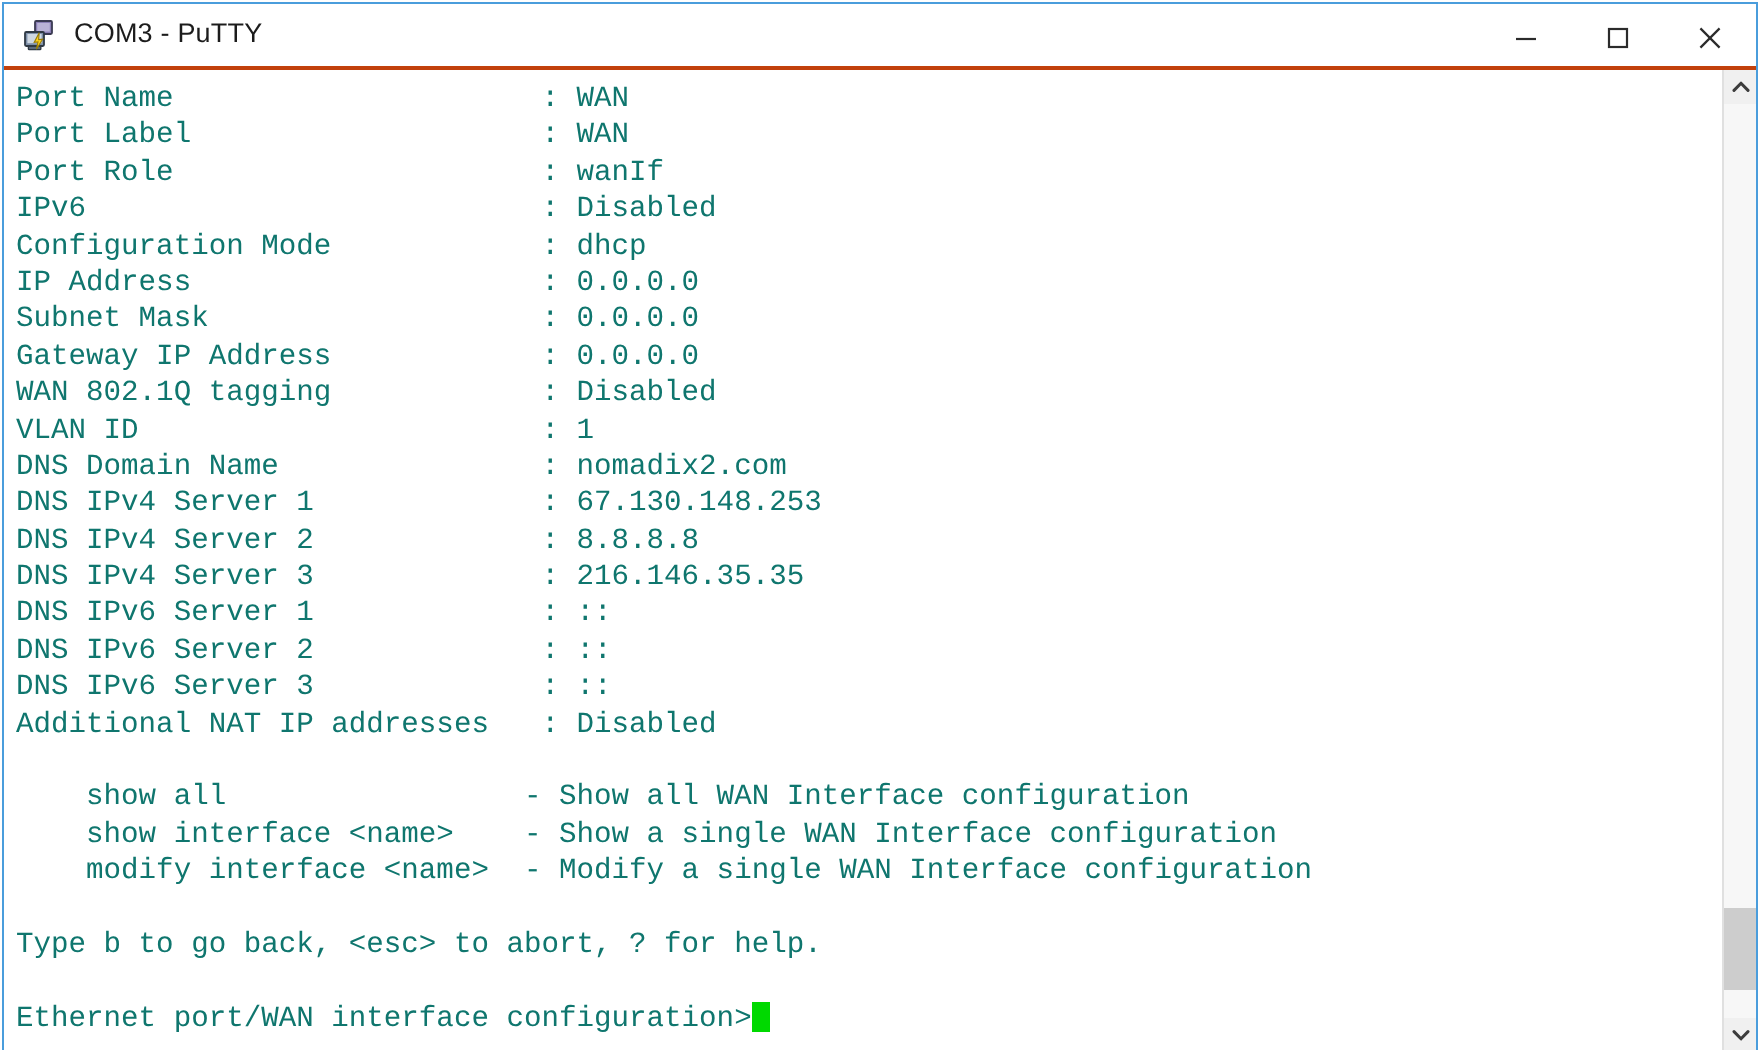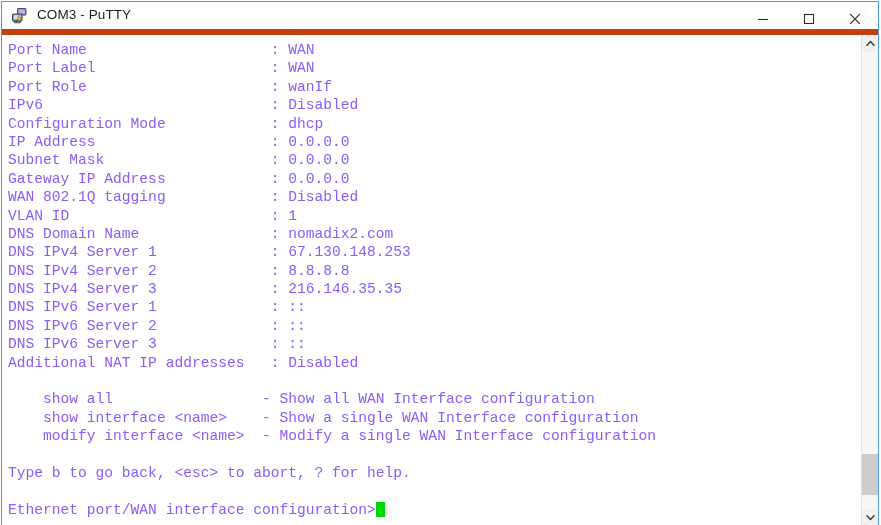--- a/index.html
+++ b/index.html
@@ -25,21 +25,21 @@
     background: #ffffff;
     border: 1px solid #4a9ddc;
     box-sizing: border-box;
   }
 
   
   .titlebar {
     position: relative;
     height: 33px;
     background: #ffffff;
-    border-bottom: 6px solid #c2410c;
+    border-bottom: 2px solid #c2410c;
     display: flex;
     align-items: center;
     box-sizing: border-box;
   }
   .title-icon {
     width: 18px; height: 18px;
     margin-left: 9px;
     margin-right: 8px;
     position: relative;
     flex: 0 0 auto;
@@ -83,21 +83,21 @@
     background: #ffffff;
     padding: 6px 0 0 6px;
     box-sizing: border-box;
     overflow: hidden;
   }
   pre.screen {
     margin: 0;
     font-family: "Liberation Mono", "DejaVu Sans Mono", monospace;
     font-size: 14.6px;
     line-height: 18.4px;
-    color: #8b5cf6;
+    color: #0f766e;
     white-space: pre;
     letter-spacing: 0px;
     -webkit-font-smoothing: none;
   }
   pre.screen .row { display: block; height: 18.4px; }
   .cursor {
     display: inline-block;
     width: 8.8px;
     height: 15px;
     background: #00d900;

